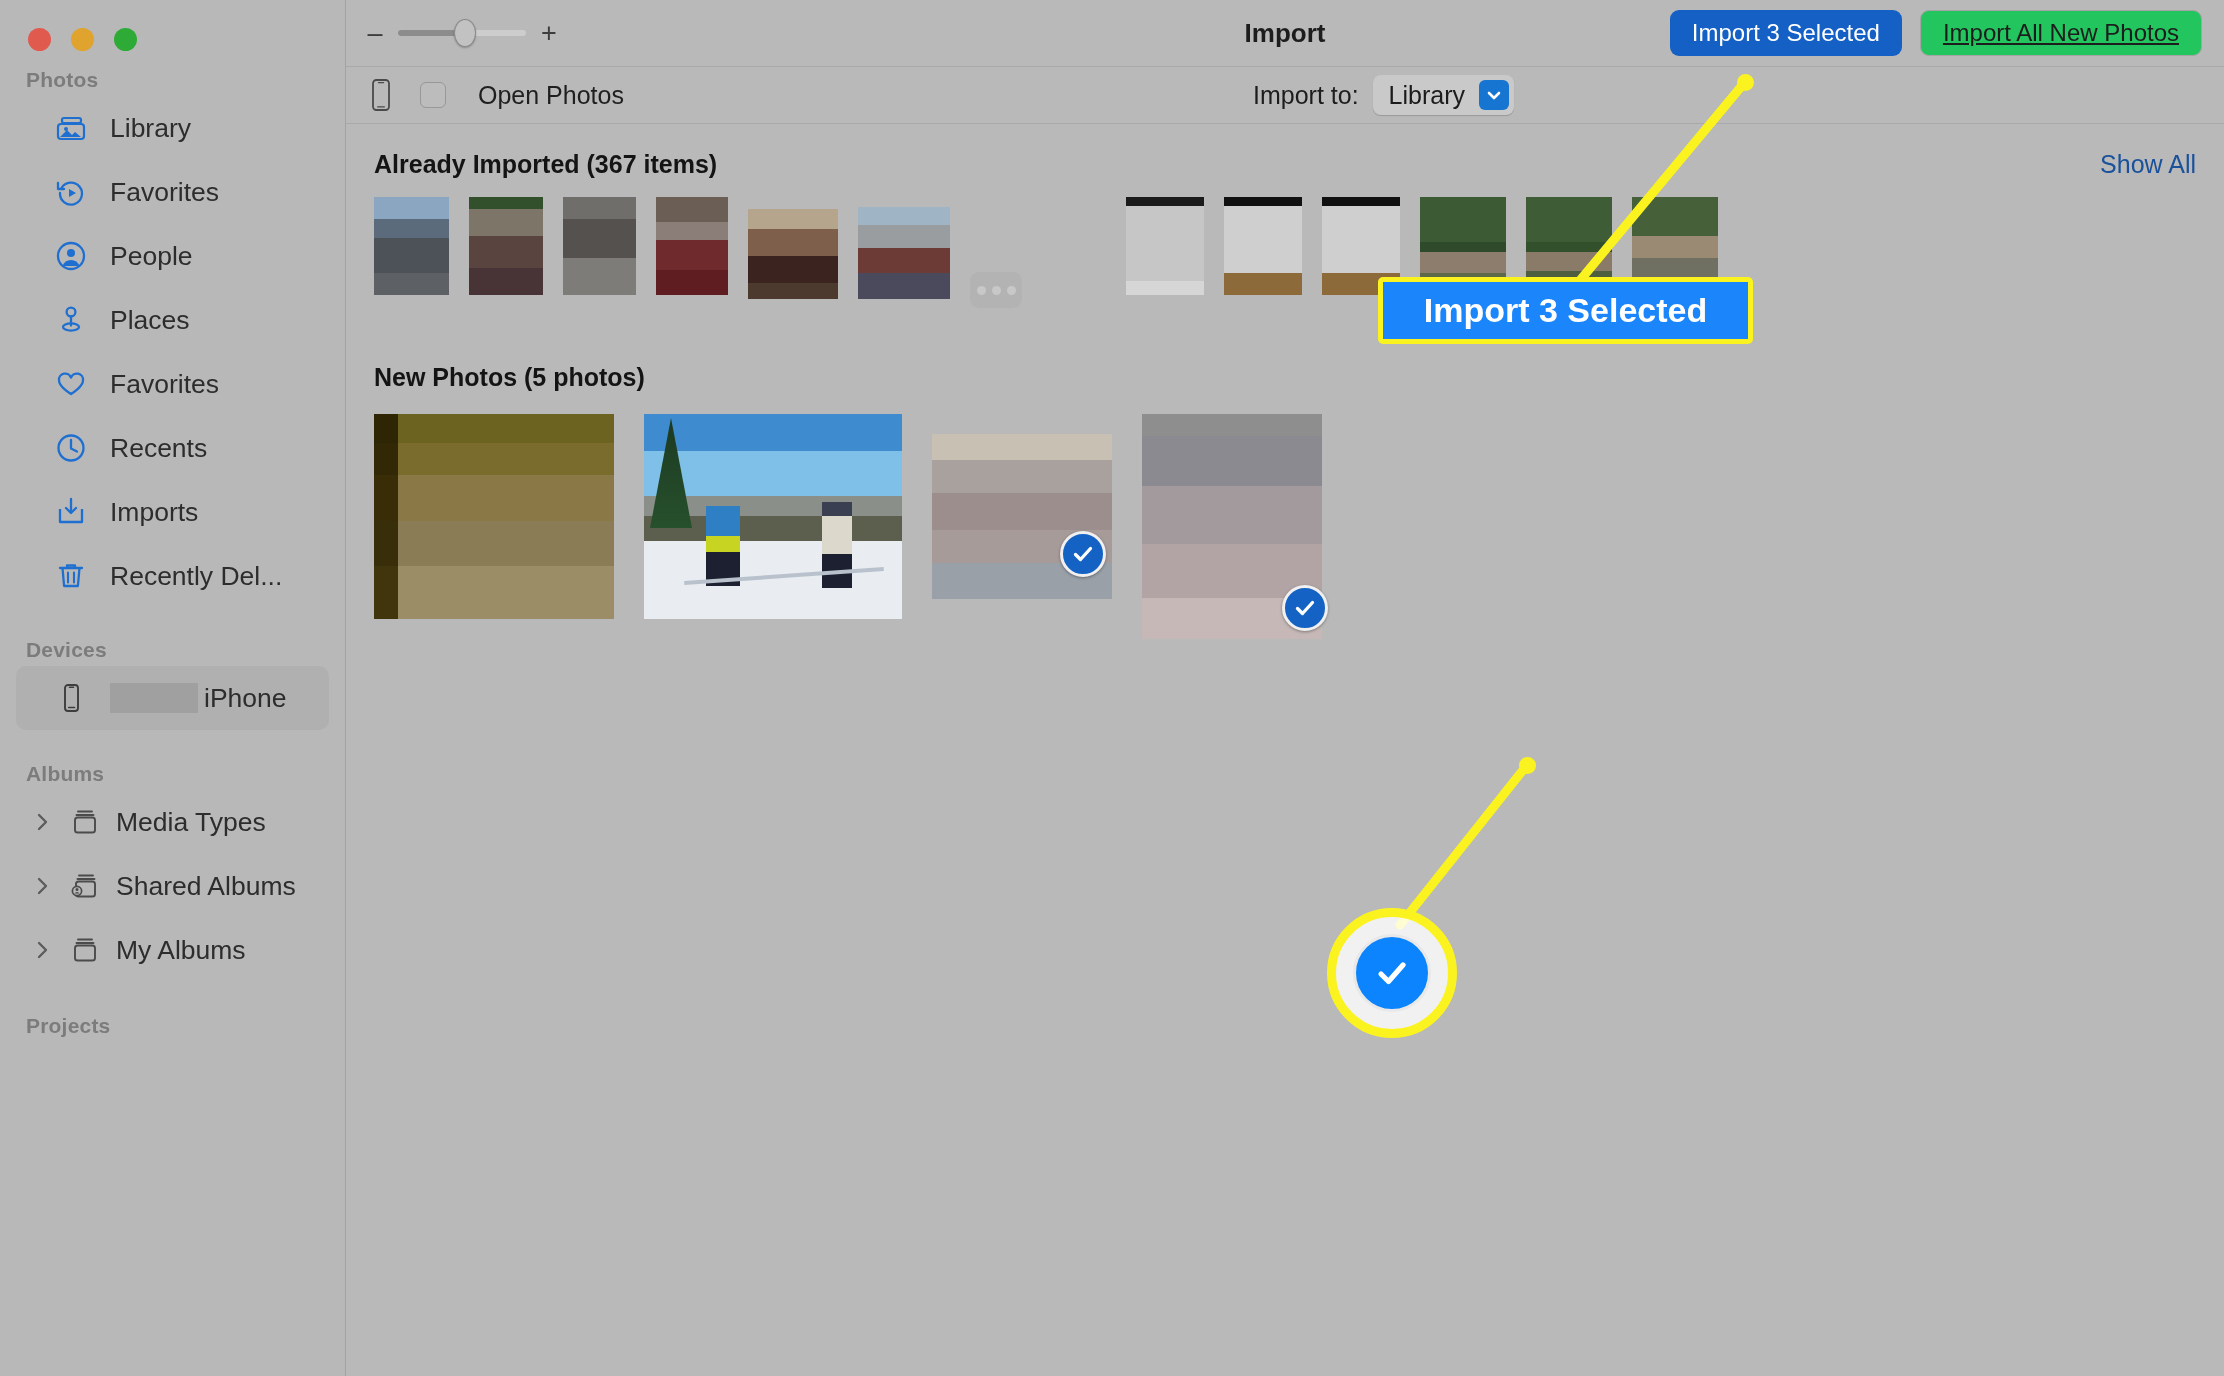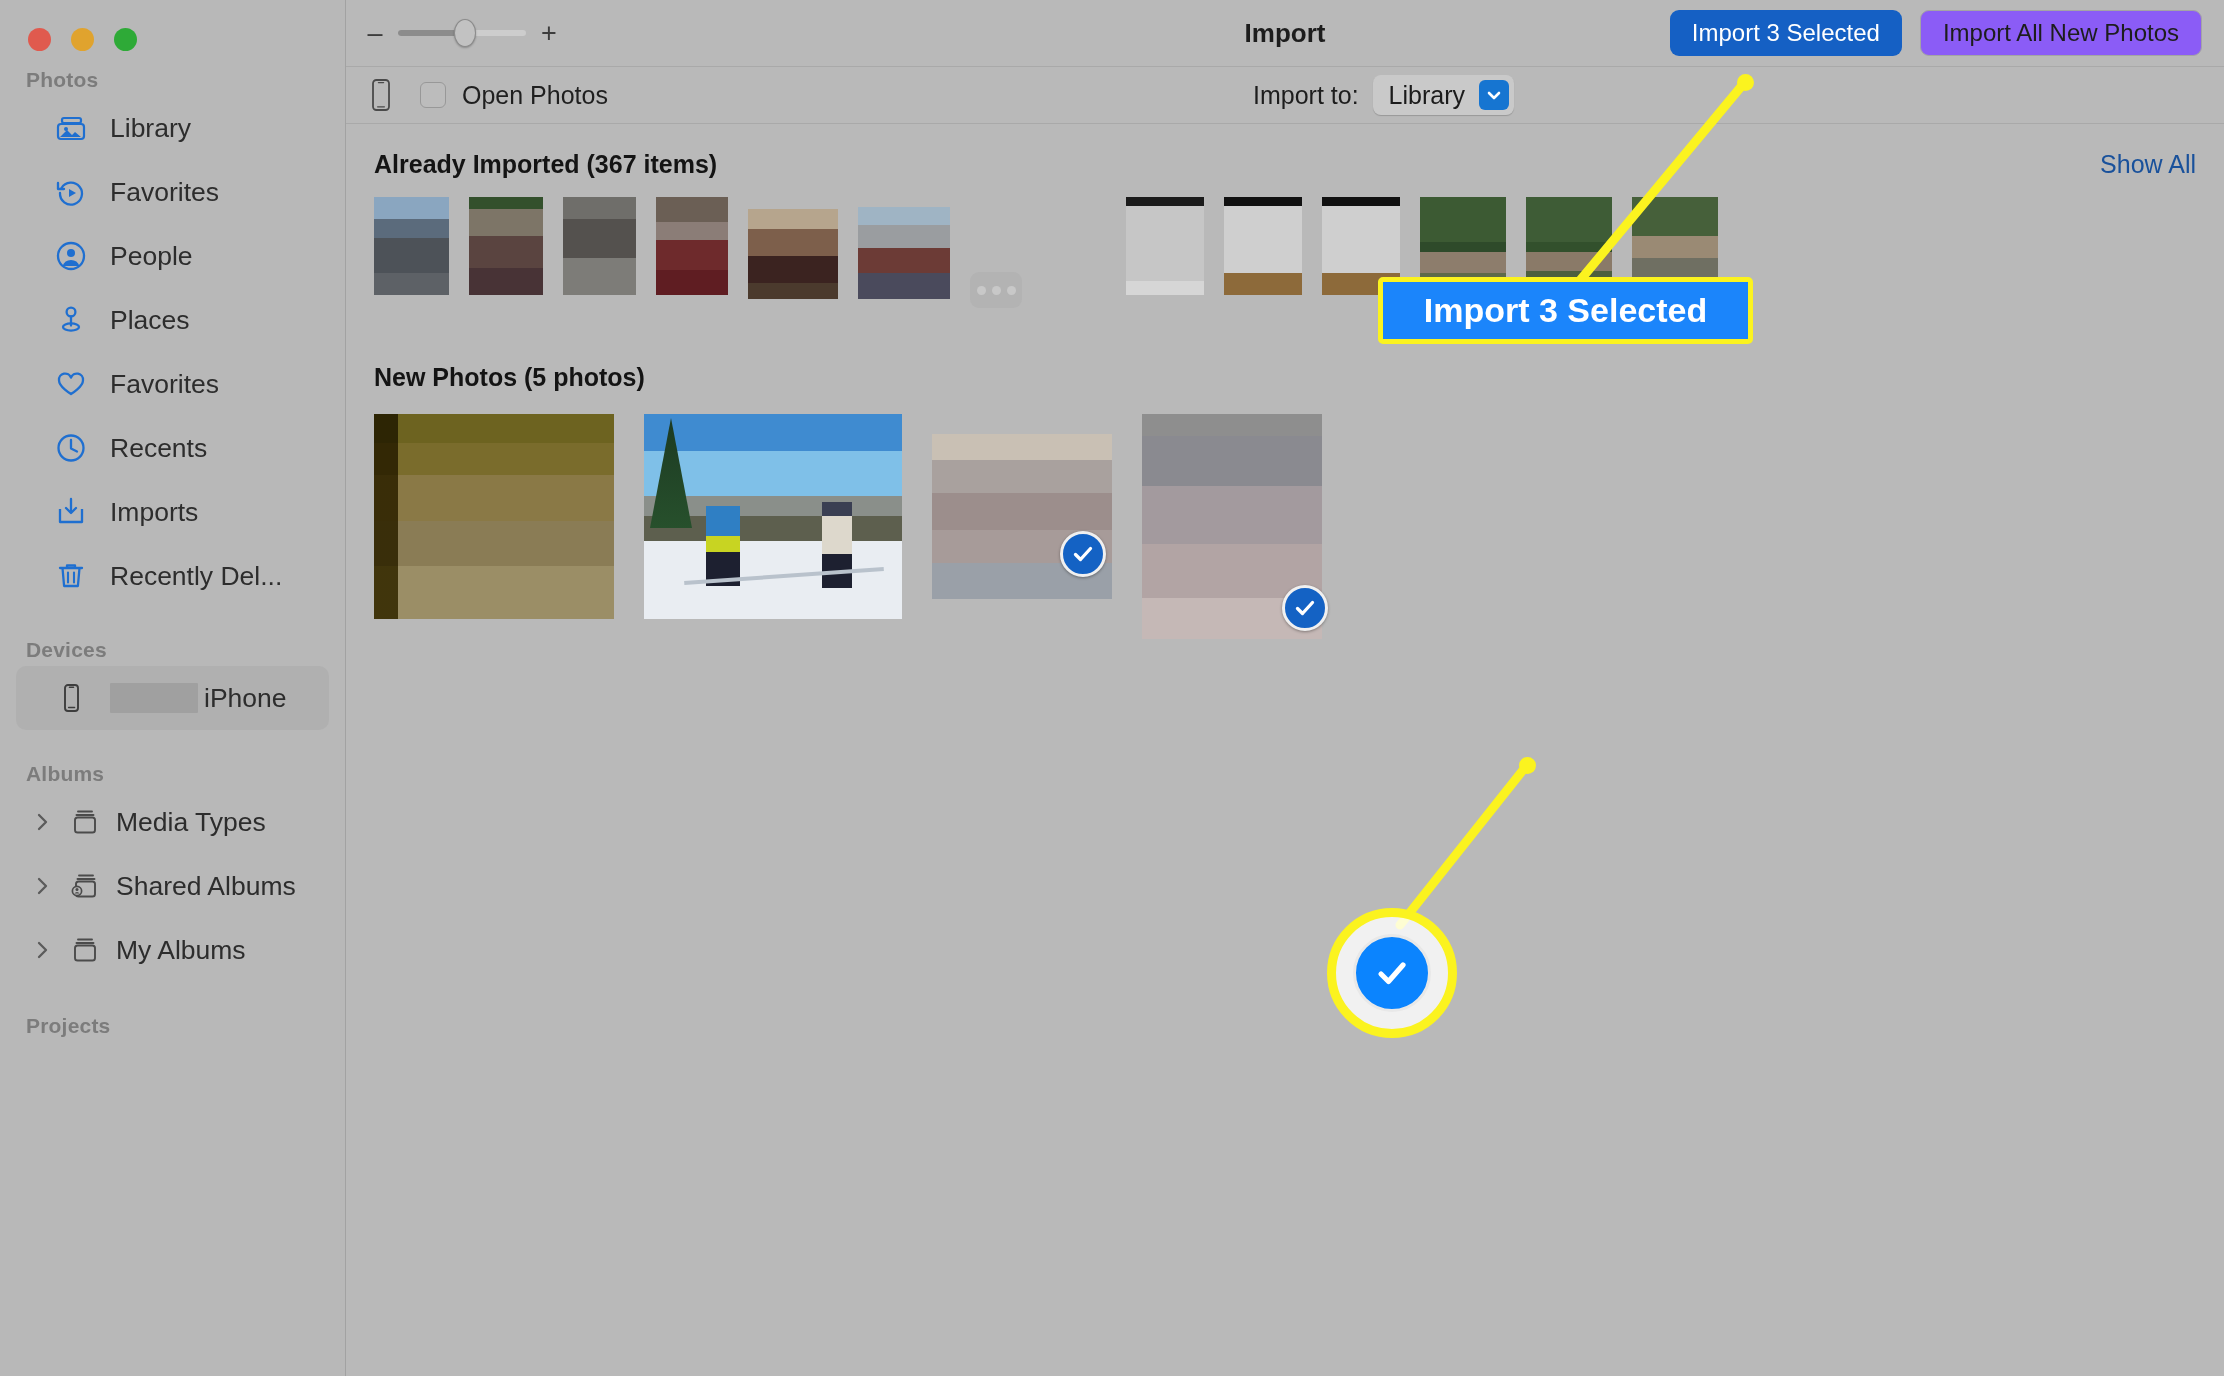--- a/index.html
+++ b/index.html
@@ -138,32 +138,32 @@
     height: 46px;
     padding: 0 22px;
     border-radius: 9px;
     font-size: 24px;
     display: flex; align-items: center; justify-content: center;
     white-space: nowrap;
     border: none;
     font-family: "Liberation Sans", sans-serif;
   }
   .btn.primary { background: #1560c4; color: #fff; }
-  .btn.secondary { background: #8b5cf6; color: #1d1d1d; border: 1px solid #a4a4a4;}
+  .btn.secondary { background: #22c55e; color: #1d1d1d; border: 1px solid #a4a4a4; text-decoration: underline;}
 
   .subbar {
     height: 58px;
     flex: 0 0 58px;
     border-top: 1px solid #a9a9a9;
     border-bottom: 1px solid #a9a9a9;
     display: flex; align-items: center;
     position: relative;
   }
   .phone-ico { margin-left: 22px; display:flex; align-items:center;}
-  .chk-wrap { display: flex; align-items: center; gap: 16px; margin-left: 26px; }
+  .chk-wrap { display: flex; align-items: center; gap: 32px; margin-left: 26px; }
   .chk {
     width: 26px; height: 26px;
     border-radius: 6px;
     border: 1px solid #989898;
     background: #bcbcbc;
   }
   .chk-label { font-size: 25px; color: #1f1f1f; }
   .importto {
     position: absolute;
     left: 50%;

